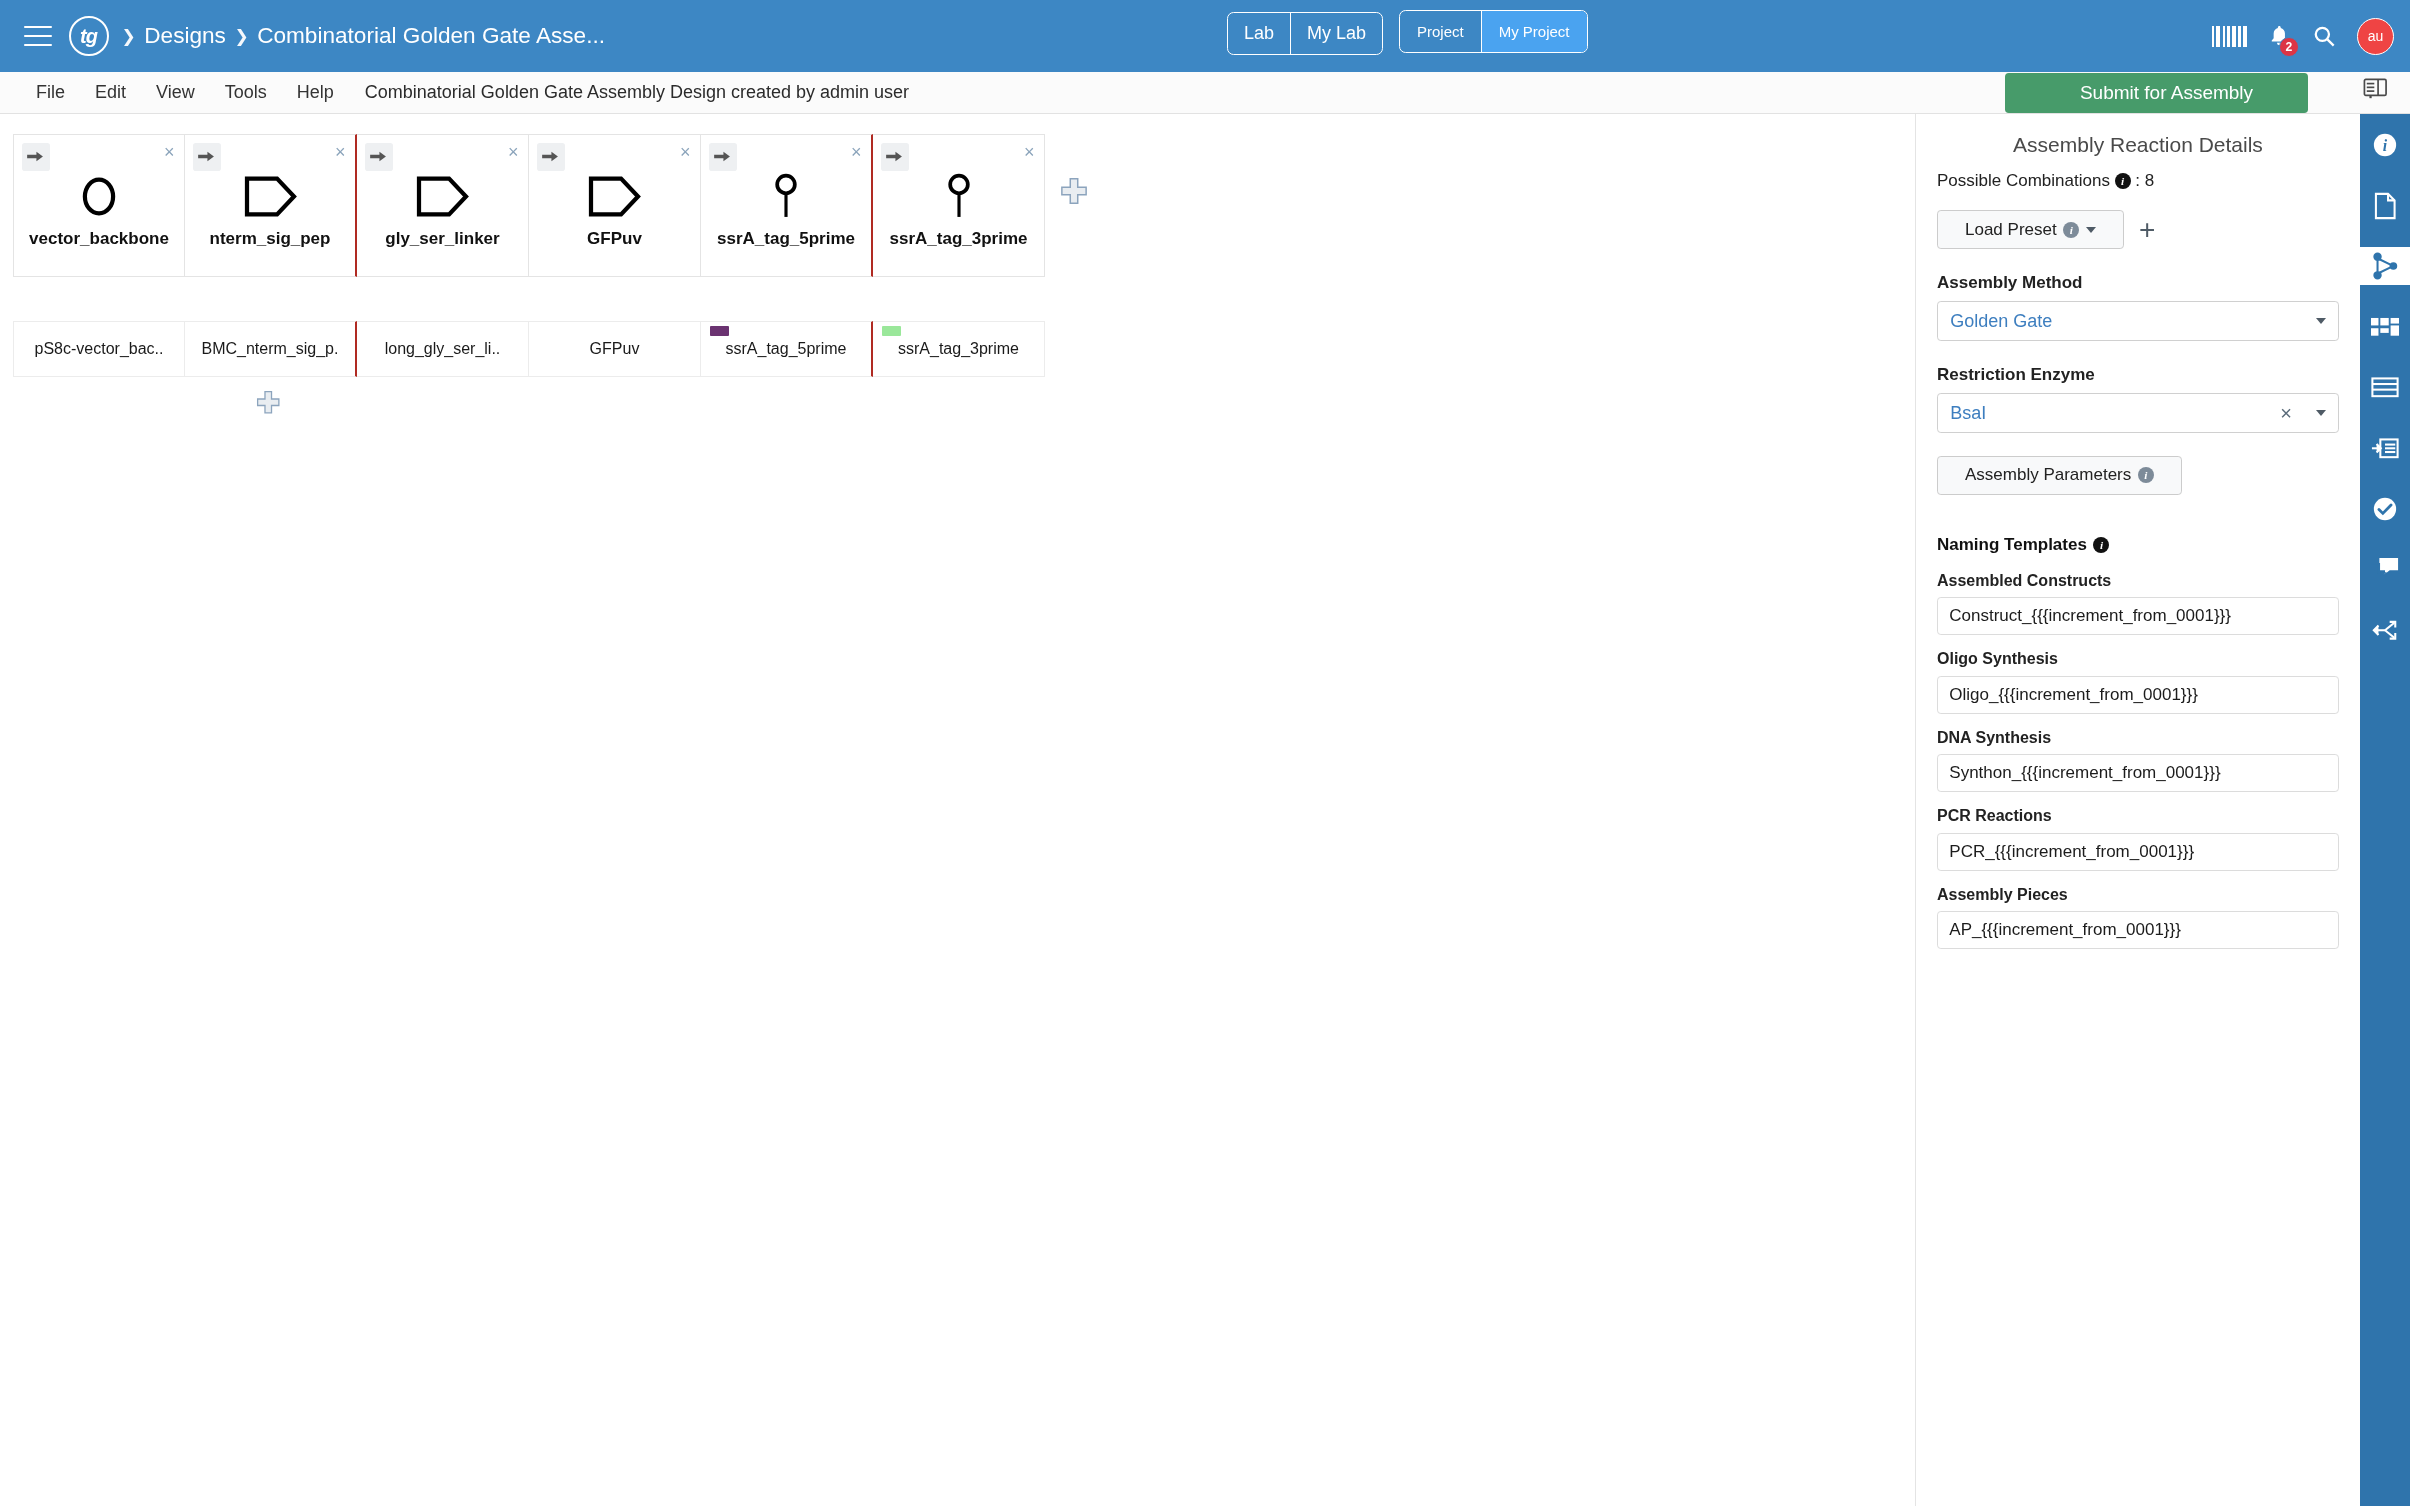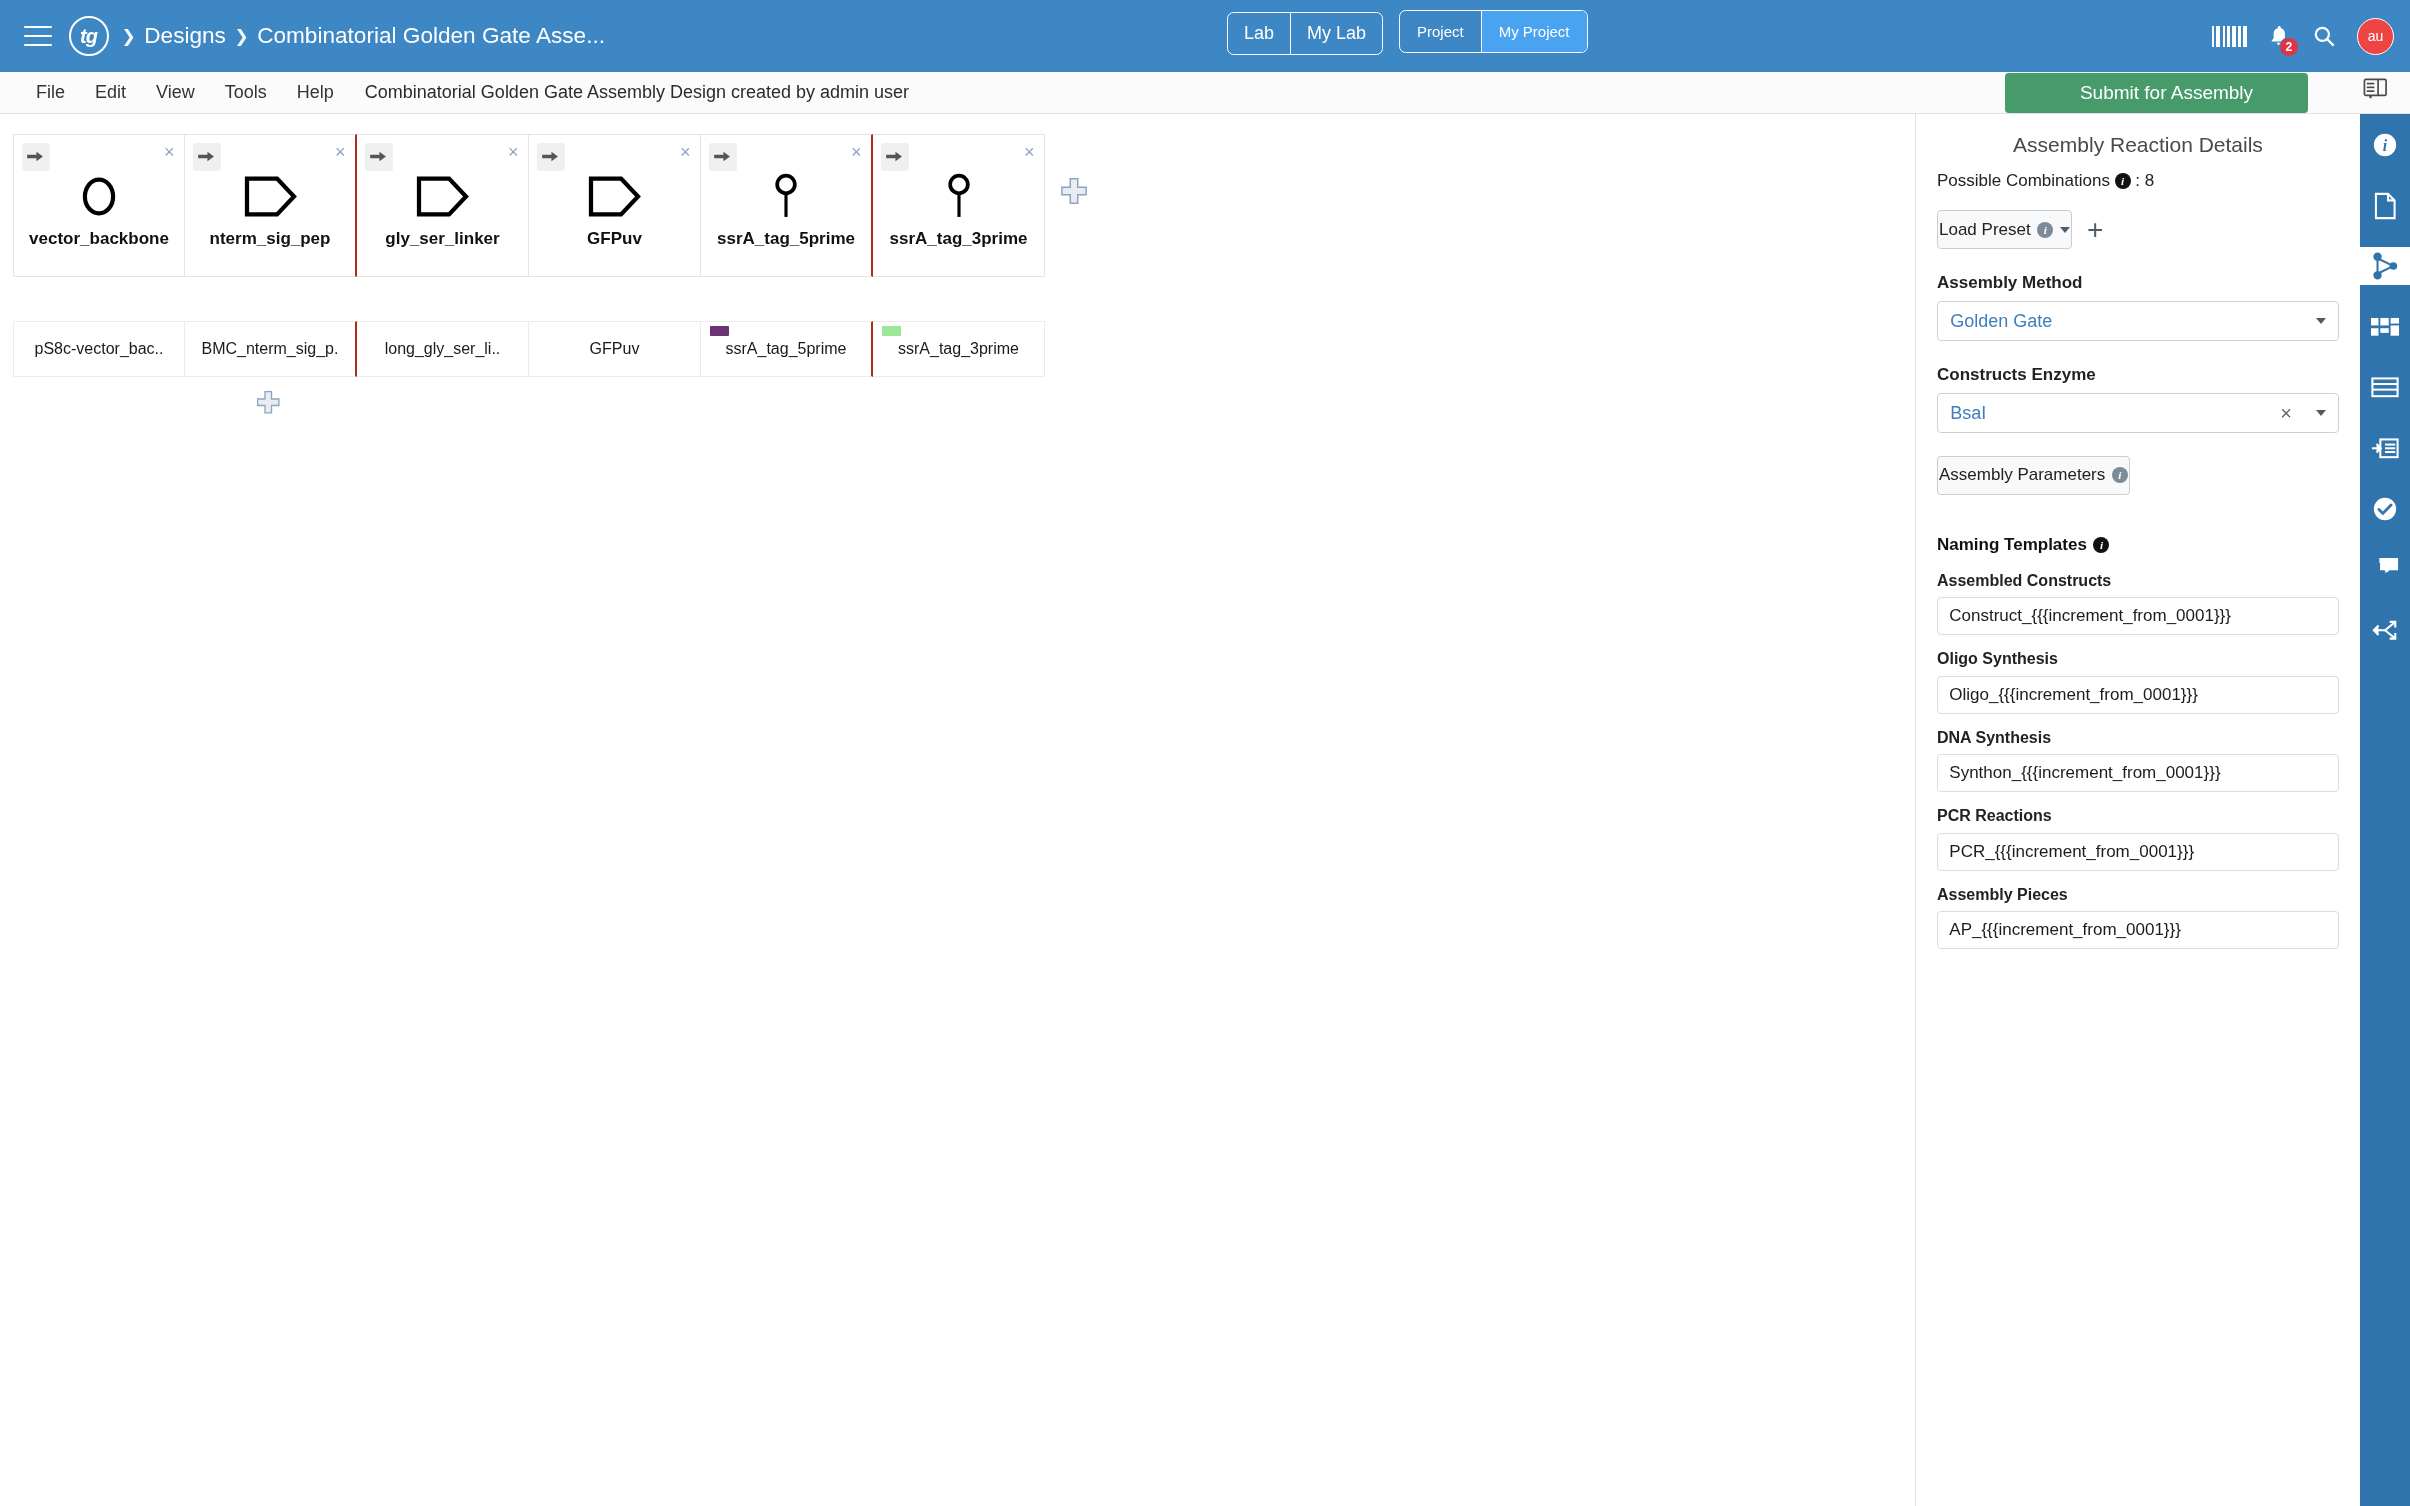--- a/index.html
+++ b/index.html
@@ -135,21 +135,21 @@
   .info-dot {
     display: inline-flex; align-items: center; justify-content: center;
     width: 16px; height: 16px; border-radius: 50%;
     background: #111; color: #fff; font-size: 11.3px; font-weight: bold;
     font-family: "Liberation Serif", serif; font-style: italic;
   }
   .info-dot.gray { background: #7d8b99; }
   .rp-preset-row { display: flex; align-items: center; gap: 15px; margin-top: 19px; }
   .btn-light {
     background: #f8f9fa; border: 0.9px solid #ccc; border-radius: 3.8px;
-    height: 39px; padding: 0 1px; font-size: 17px; color: #222;
+    height: 39px; padding: 0 27px; font-size: 17px; color: #222;
     display: inline-flex; align-items: center; gap: 6.6px; cursor: pointer;
   }
   .caret { width: 0; height: 0; border-left: 5.6px solid transparent; border-right: 5.6px solid transparent; border-top: 6.6px solid #4f5b66; }
   .plus-btn { font-size: 28px; color: #4f5b66; line-height: 1; cursor: pointer; font-weight: 300; }
 
   .rp-lbl { font-size: 17px; font-weight: bold; color: #222; margin-top: 23.5px; }
   .rp-select {
     margin-top: 8.5px; height: 40px; border: 0.9px solid #d0d0d0; border-radius: 3.8px;
     background: #fff; display: flex; align-items: center; padding: 0 12.2px;
     font-size: 18px; color: #3d7ebf; cursor: pointer; gap: 10px;
@@ -400,21 +400,21 @@
     </div>
     <div class="plus-btn">+</div>
   </div>
 
   <div class="rp-lbl">Assembly Method</div>
   <div class="rp-select">
     <span class="val">Golden Gate</span>
     <span class="caret"></span>
   </div>
 
-  <div class="rp-lbl">Constructs Enzyme</div>
+  <div class="rp-lbl">Restriction Enzyme</div>
   <div class="rp-select">
     <span class="val">BsaI</span>
     <span class="clr">×</span>
     <span class="caret"></span>
   </div>
 
   <div class="rp-params">
     <div class="btn-light">
       <span>Assembly Parameters</span>
       <span class="info-dot gray">i</span>

